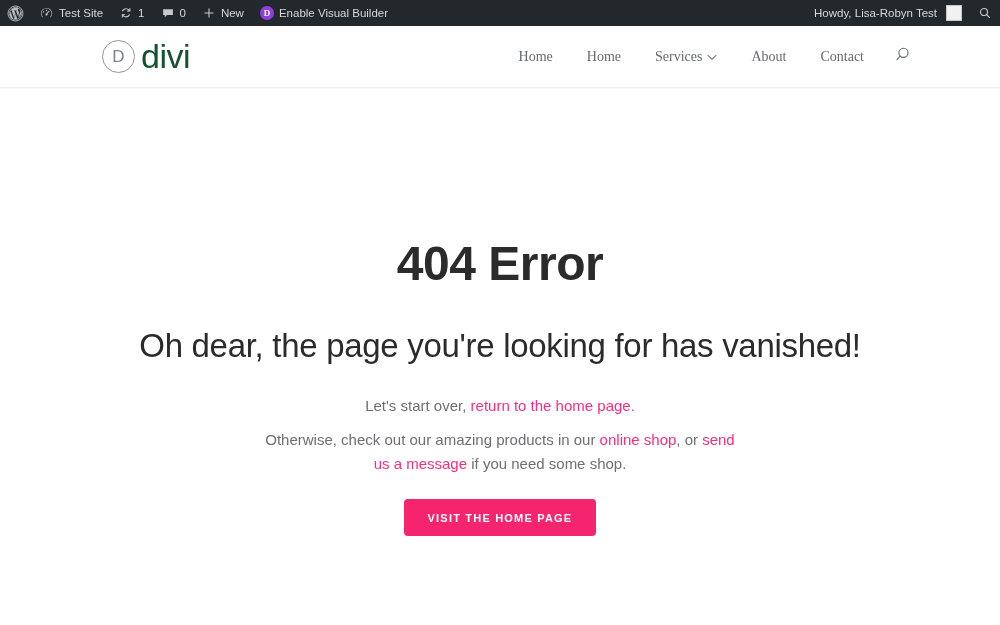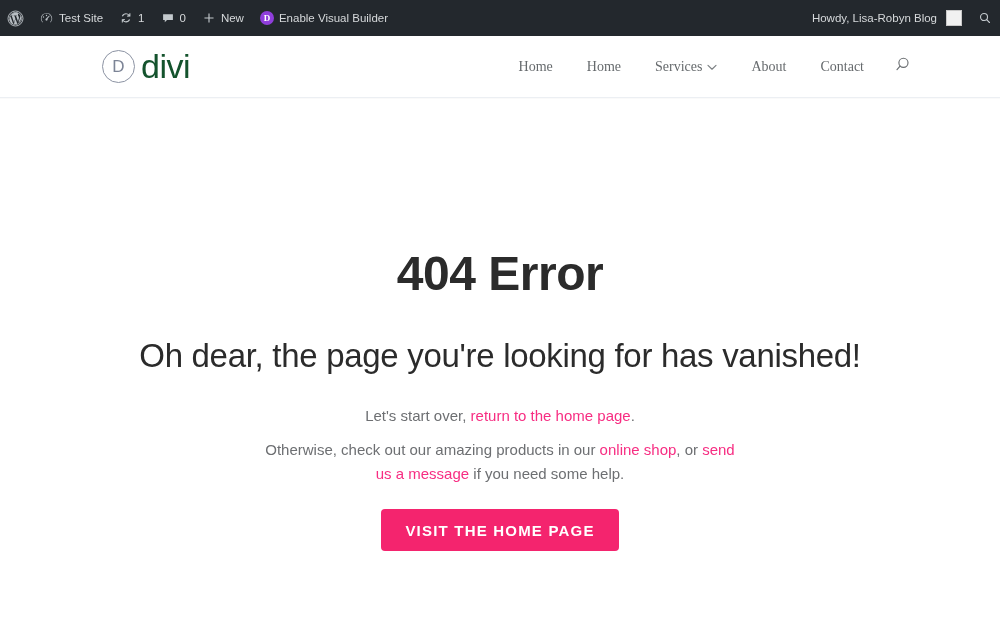--- a/index.html
+++ b/index.html
@@ -10,21 +10,21 @@
   body {
     width: 1000px;
     height: 625px;
     background: #ffffff;
     font-family: "Liberation Sans", sans-serif;
     overflow: hidden;
   }
 
   
   #wp-admin-bar {
-    height: 36px;
+    height: 26px;
     background: #23282d;
     color: #d6d9db;
     display: flex;
     align-items: stretch;
     justify-content: space-between;
     font-size: 11.5px;
     user-select: none;
   }
   .ab-group { display: flex; align-items: stretch; }
   .ab-item {
@@ -158,21 +158,21 @@
   .para.second { max-width: 480px; margin-bottom: 22px; }
   .link {
     color: #f72d82;
     text-decoration: none;
     cursor: pointer;
   }
   #home-button {
     display: inline-block;
     background: #f4246e;
     color: #ffffff;
-    font-size: 15px;
+    font-size: 11px;
     font-weight: bold;
     letter-spacing: 1.2px;
     padding: 13px 24px 12px 24px;
     border-radius: 4px;
     border: none;
     cursor: pointer;
     font-family: "Liberation Sans", sans-serif;
     text-transform: none;
   }
 </style>
@@ -233,21 +233,21 @@
     </div>
 
     <div class="ab-item">
       <span class="divi-badge">D</span>
       <span class="ab-label">Enable Visual Builder</span>
     </div>
   </div>
 
   <div class="ab-group">
     <div class="ab-item">
-      <span class="ab-label howdy">Howdy, Lisa-Robyn Blog</span>
+      <span class="ab-label howdy">Howdy, Lisa-Robyn Test</span>
       <span class="avatar-box"></span>
     </div>
     <div class="ab-item">
       <span class="ab-icon">
         <svg width="14" height="14" viewBox="0 0 20 20">
           <circle cx="8.6" cy="8.6" r="5" fill="none" stroke="#c3c9cd" stroke-width="1.6"></circle>
           <line x1="12.3" y1="12.3" x2="16.4" y2="16.4" stroke="#c3c9cd" stroke-width="1.6" stroke-linecap="round"></line>
         </svg>
       </span>
     </div>
@@ -297,17 +297,17 @@
 
   <h1 id="error-title">404 Error</h1>
 
   <h2 id="error-subtitle">Oh dear, the page you're looking for has vanished!</h2>
 
   <p class="para">
     <span>Let's start over, </span><a class="link">return to the home page</a><span>.</span>
   </p>
 
   <p class="para second">
-    <span>Otherwise, check out our amazing products in our </span><a class="link">online shop</a><span>, or </span><a class="link">send us a message</a><span> if you need some help.</span>
+    <span>Otherwise, check out our amazing products in our </span><a class="link">online shop</a><span>, or </span><a class="link">send us a message</a><span> if you need some shop.</span>
   </p>
 
   <button id="home-button">VISIT THE HOME PAGE</button>
 </div>
 
 </body></html>

